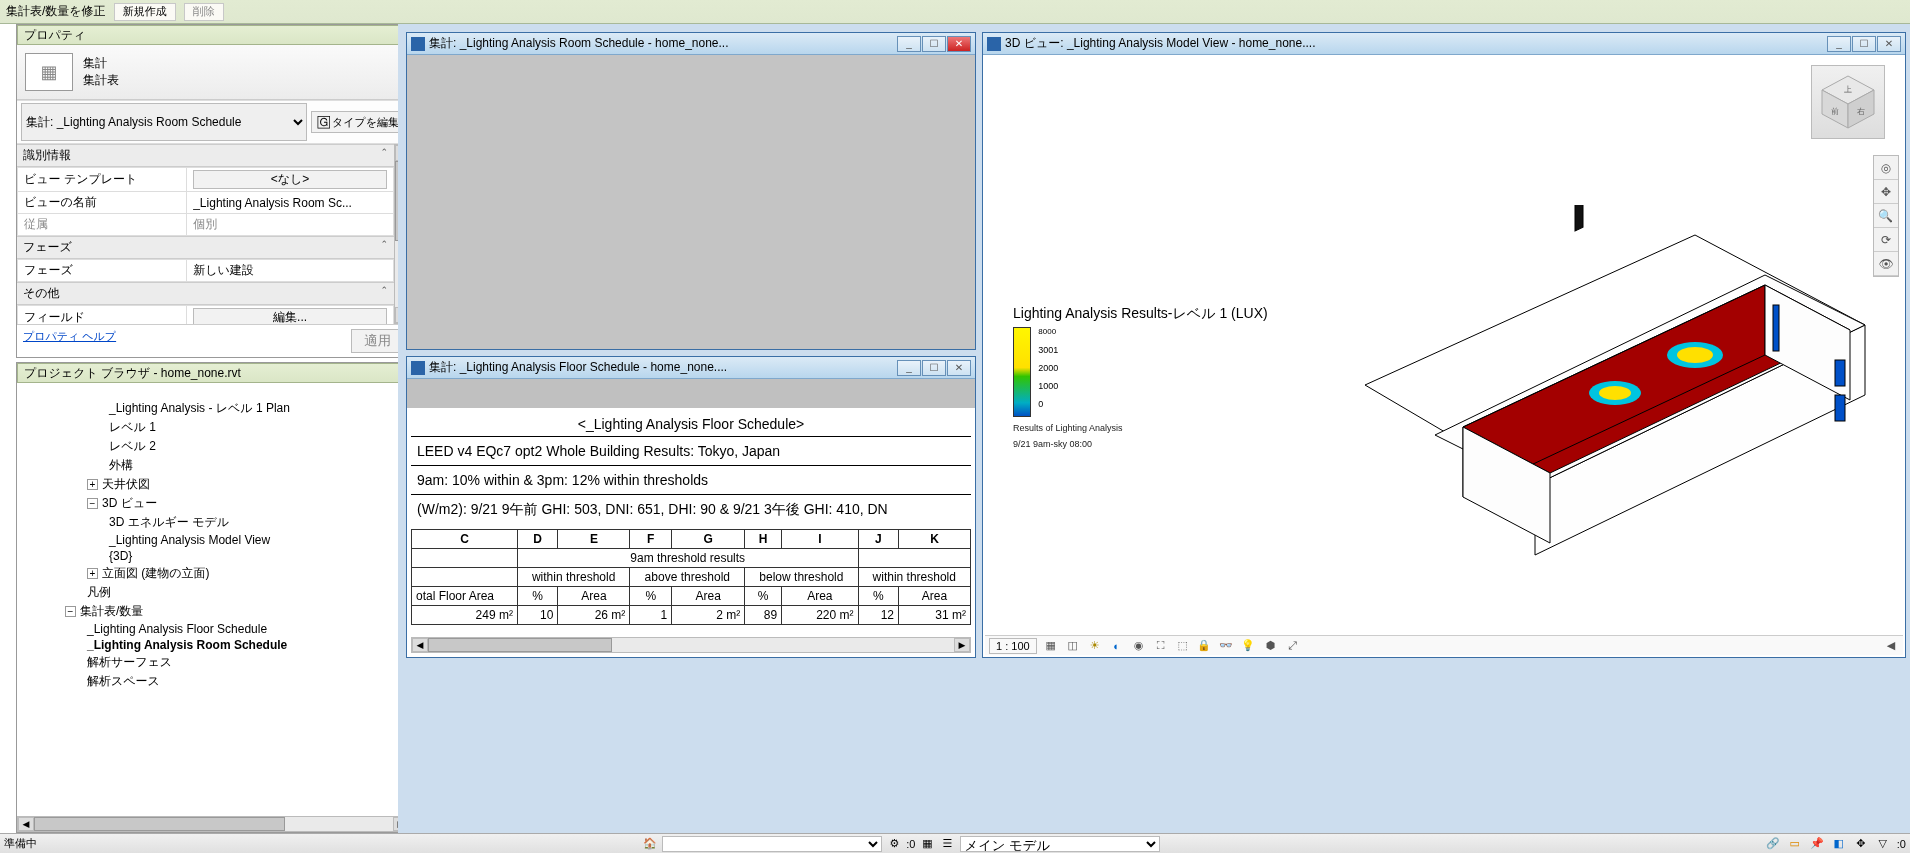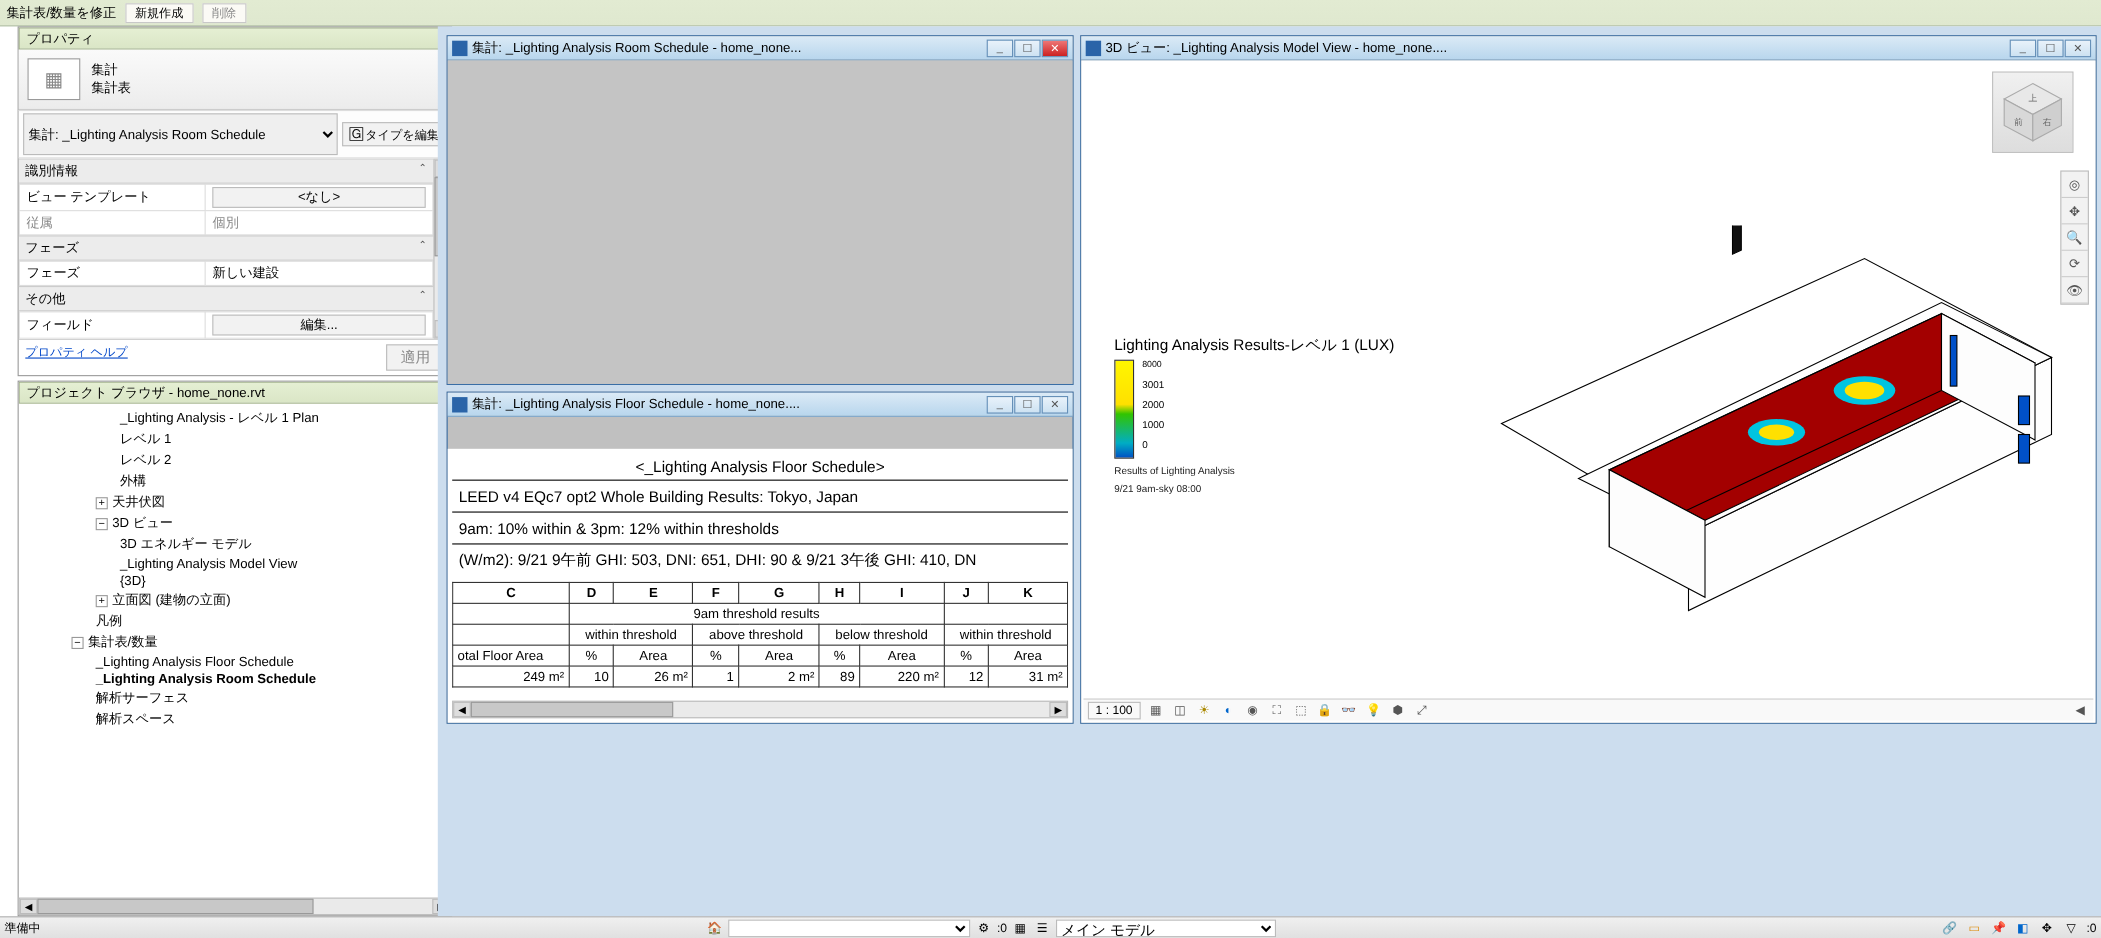--- a/index.html
+++ b/index.html
@@ -26,21 +26,21 @@
   .grp-toggle { color:#555; font-size:9px; }
   .props-table { width:100%; border-collapse:collapse; }
   .props-table td { border:1px solid #ddd; padding:2px 6px; font-size:12px; }
   .props-table td:first-child { background:#fff; width:45%; }
   .value-btn { display:block; text-align:center; background:#f2f2f2; border:1px solid #bbb; padding:0 4px; }
   .props-foot { display:flex; justify-content:space-between; padding:4px 6px; border-top:1px solid #ccc; }
   .link-text { color:#0046c8; text-decoration:underline; }
   .apply-btn { border:1px solid #bbb; background:#f2f2f2; padding:2px 12px; color:#888; }
 
   
-  .browser-panel { border:1px solid #999; flex:1; overflow:auto; background:#fff; margin-top:4px; display:flex; flex-direction:column;}
+  .browser-panel { border:1px solid #999; flex:1; overflow:auto; background:#fff; margin-top:4px; display:flex; flex-direction:column;gap:12px;}
   .tree { padding:4px; flex:1; overflow:auto; font-size:12px; }
   .tree-item { padding:1px 0 1px 22px; white-space:nowrap; }
   .tree-item.l1 { padding-left:44px; }
   .tree-item.l2 { padding-left:66px; }
   .tree-item.l3 { padding-left:88px; }
   .tree-expander { display:inline-block; width:11px; height:11px; border:1px solid #999; text-align:center; line-height:9px; font-size:10px; margin-right:4px; background:#fff;}
   .tree-item.bold { font-weight:bold; }
 
   
   .mdi-area { position:absolute; top:24px; left:398px; right:0; bottom:20px; background:#cde; }
@@ -136,20 +136,24 @@
           <span>識別情報</span>
           <span class="grp-toggle">⌃</span>
         </div>
         <table class="props-table">
           <tbody>
               <tr>
             <td>ビュー テンプレート</td>
             <td style="text-align:center">
                   <span class="value-btn">&lt;なし&gt;</span>
                 </td>
+          </tr>
+          <tr>
+            <td>ビューの名前</td>
+            <td>_Lighting Analysis Room Sc...</td>
           </tr>
           <tr>
             <td style="color:#888">従属</td>
             <td style="color:#888">個別</td>
           </tr>
         </tbody>
           </table>
         <div class="props-group-header">
           <span>フェーズ</span>
           <span class="grp-toggle">⌃</span>

